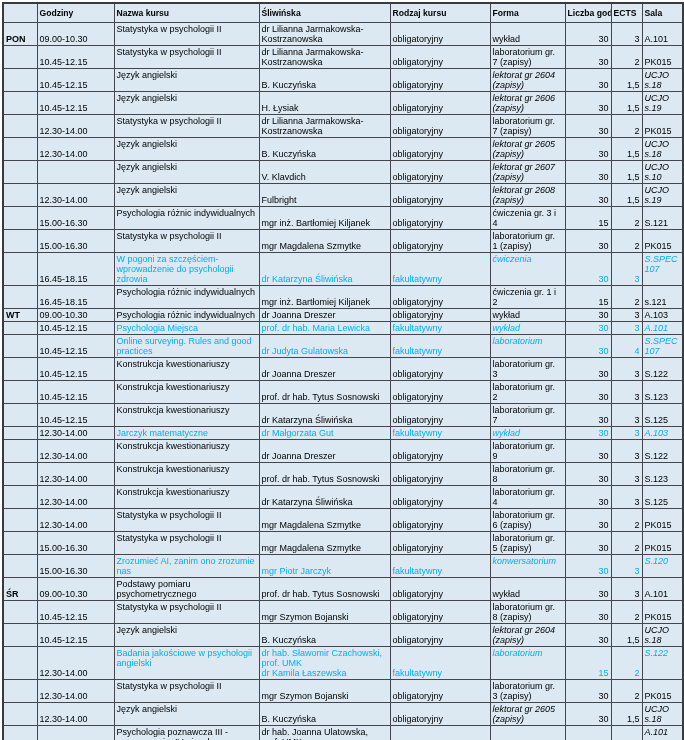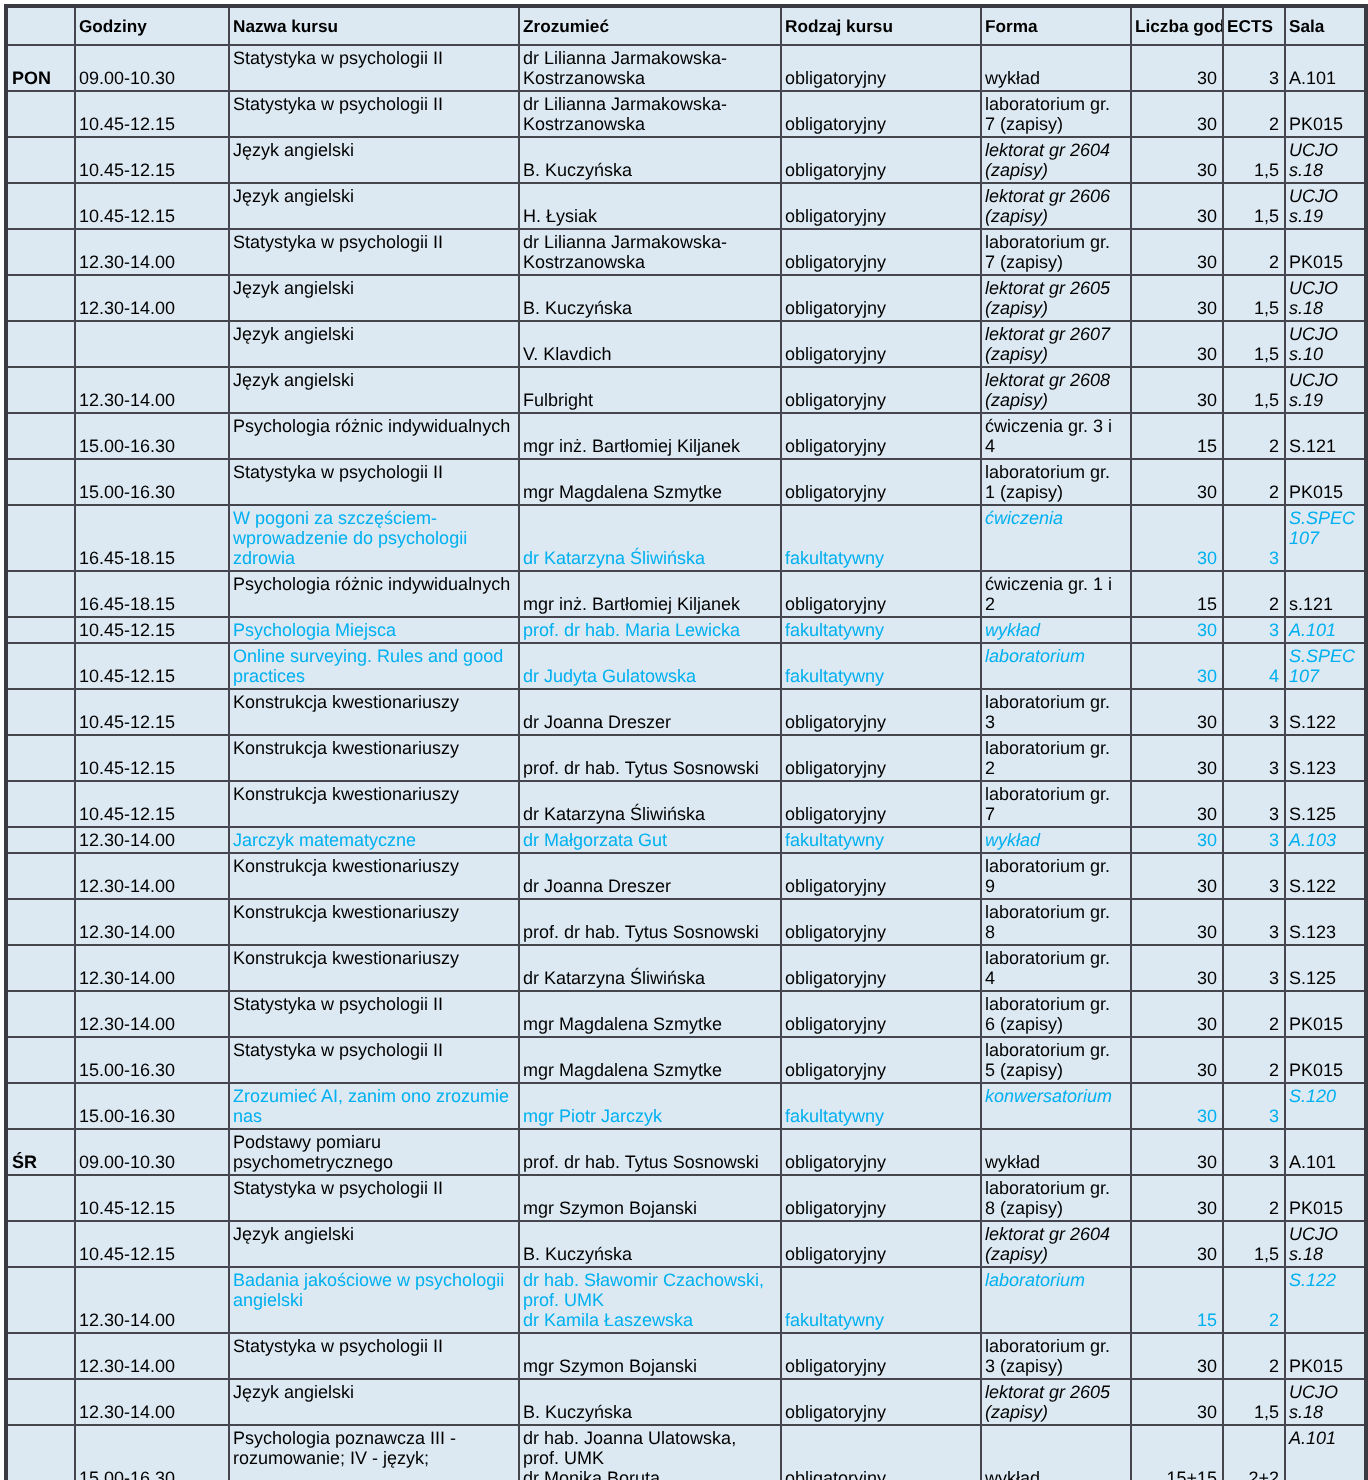--- a/index.html
+++ b/index.html
@@ -31,21 +31,21 @@
         <col style="width:75px">
         <col style="width:46px">
         <col style="width:31px">
         <col style="width:41px">
     </colgroup>
     <thead>
       <tr>
           <th></th>
           <th>Godziny</th>
           <th>Nazwa kursu</th>
-          <th>Zrozumieć</th>
+          <th>Śliwińska</th>
           <th>Rodzaj kursu</th>
           <th>Forma</th>
           <th>Liczba godzin</th>
           <th>ECTS</th>
           <th>Sala</th>
         </tr>
     </thead>
     <tbody>
         <tr>
           <td class="day">PON</td>
@@ -172,20 +172,31 @@
           <td class="day"></td>
           <td class="time">16.45-18.15</td>
           <td class="course">Psychologia różnic indywidualnych</td>
           <td class="lect">mgr inż. Bartłomiej Kiljanek</td>
           <td class="kind">obligatoryjny</td>
           <td class="forma">ćwiczenia gr. 1 i 2</td>
           <td class="num">15</td>
           <td class="num">2</td>
           <td class="room">s.121</td>
         </tr>
+        <tr class="compact">
+          <td class="day">WT</td>
+          <td class="time">09.00-10.30</td>
+          <td class="course">Psychologia różnic indywidualnych</td>
+          <td class="lect">dr Joanna Dreszer</td>
+          <td class="kind">obligatoryjny</td>
+          <td class="forma">wykład</td>
+          <td class="num">30</td>
+          <td class="num">3</td>
+          <td class="room">A.103</td>
+        </tr>
         <tr class="compact alt">
           <td class="day"></td>
           <td class="time">10.45-12.15</td>
           <td class="course">Psychologia Miejsca</td>
           <td class="lect">prof. dr hab. Maria Lewicka</td>
           <td class="kind">fakultatywny</td>
           <td class="forma top">wykład</td>
           <td class="num">30</td>
           <td class="num">3</td>
           <td class="room top">A.101</td>

